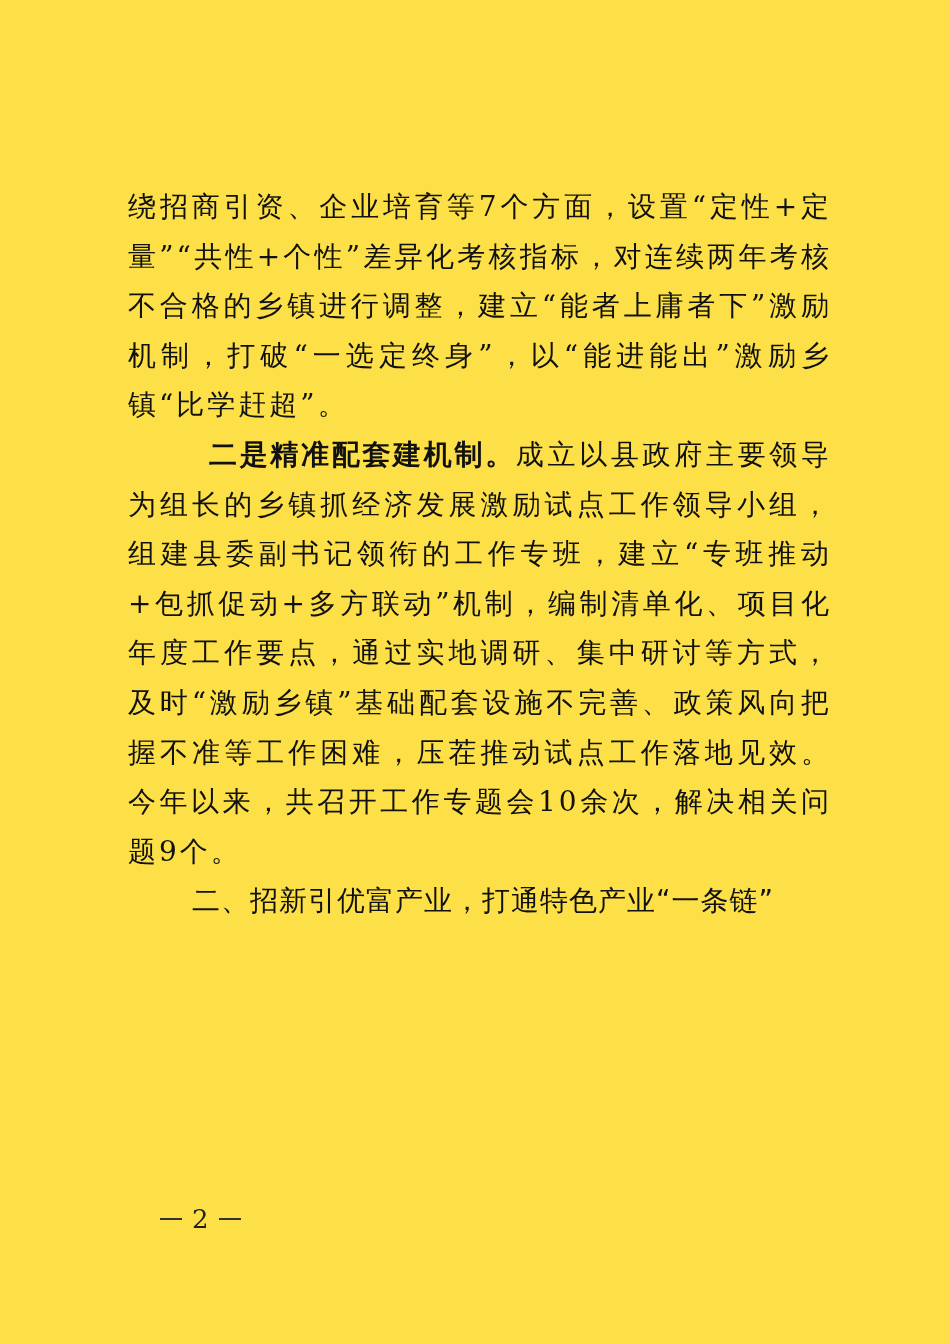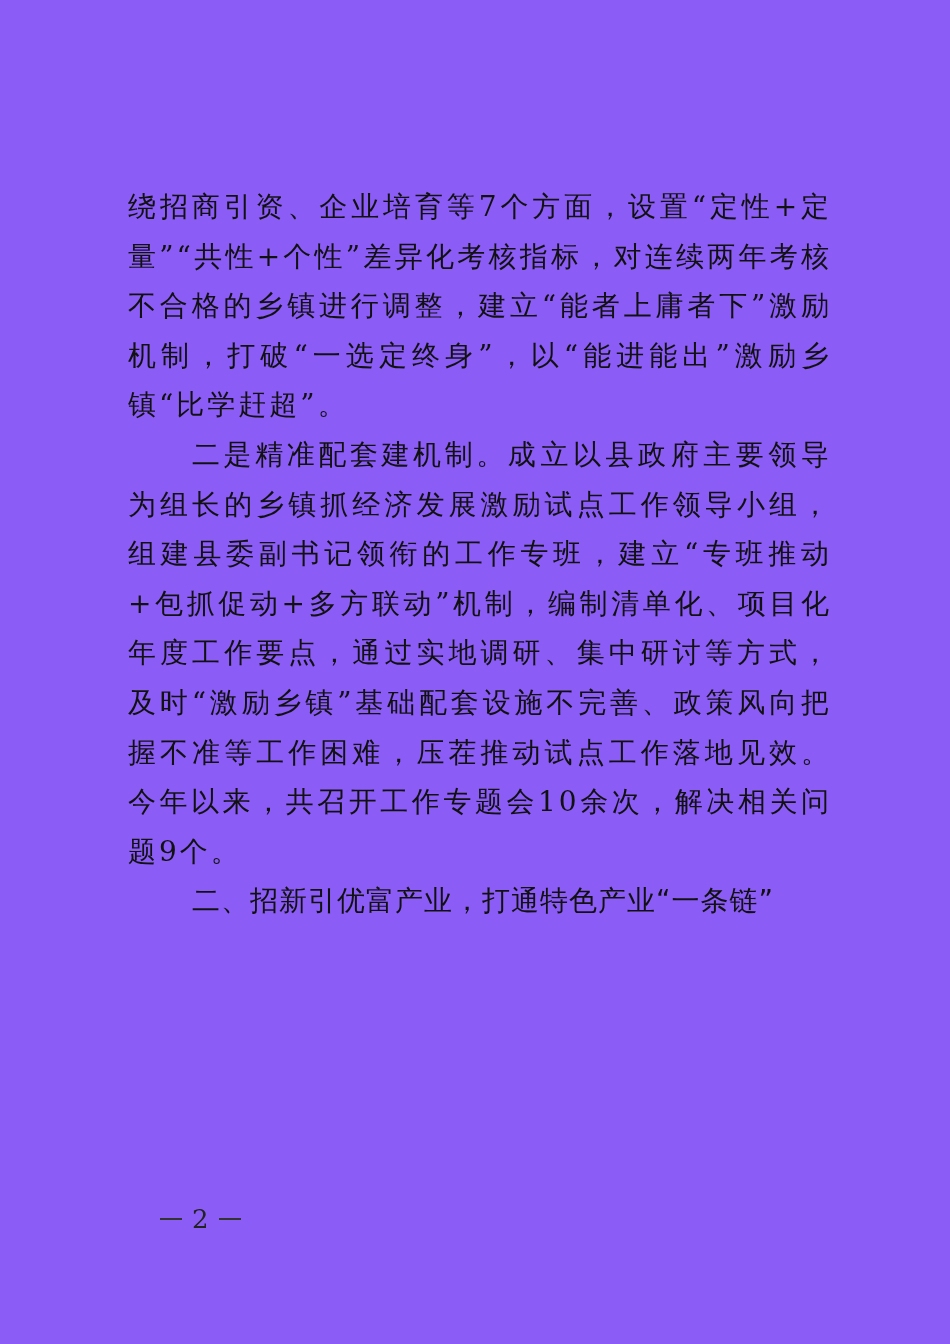--- a/index.html
+++ b/index.html
@@ -13,43 +13,44 @@
       position: relative;
       overflow: hidden;
       font-family: "DejaVu Serif", "Liberation Serif", serif;
       color: #111111;
     }
     .page {
       position: absolute;
       left: 0; top: 0;
       width: 950px;
       height: 1344px;
-      background: #8b5cf6;
+      background: #fde047;
     }
     .body-text {
       position: absolute;
       left: 128px;
       top: 182px;
       width: 704px;
       font-size: 28px;
       line-height: 49.6px;
       letter-spacing: 3px;
       text-align: justify;
       text-align-last: left;
     }
     .para {
       margin: 0;
       padding: 0;
     }
     .indent {
       text-indent: 64px;
     }
     .lead {
-      font-weight: normal;
+      font-weight: bold;
       letter-spacing: 2px;
+      margin-left: 17px;
     }
     .heading {
       font-family: "DejaVu Sans", "Liberation Sans", sans-serif;
       font-weight: normal;
       letter-spacing: 1px;
       text-indent: 64px;
     }
     .page-number {
       position: absolute;
       left: 160px;

